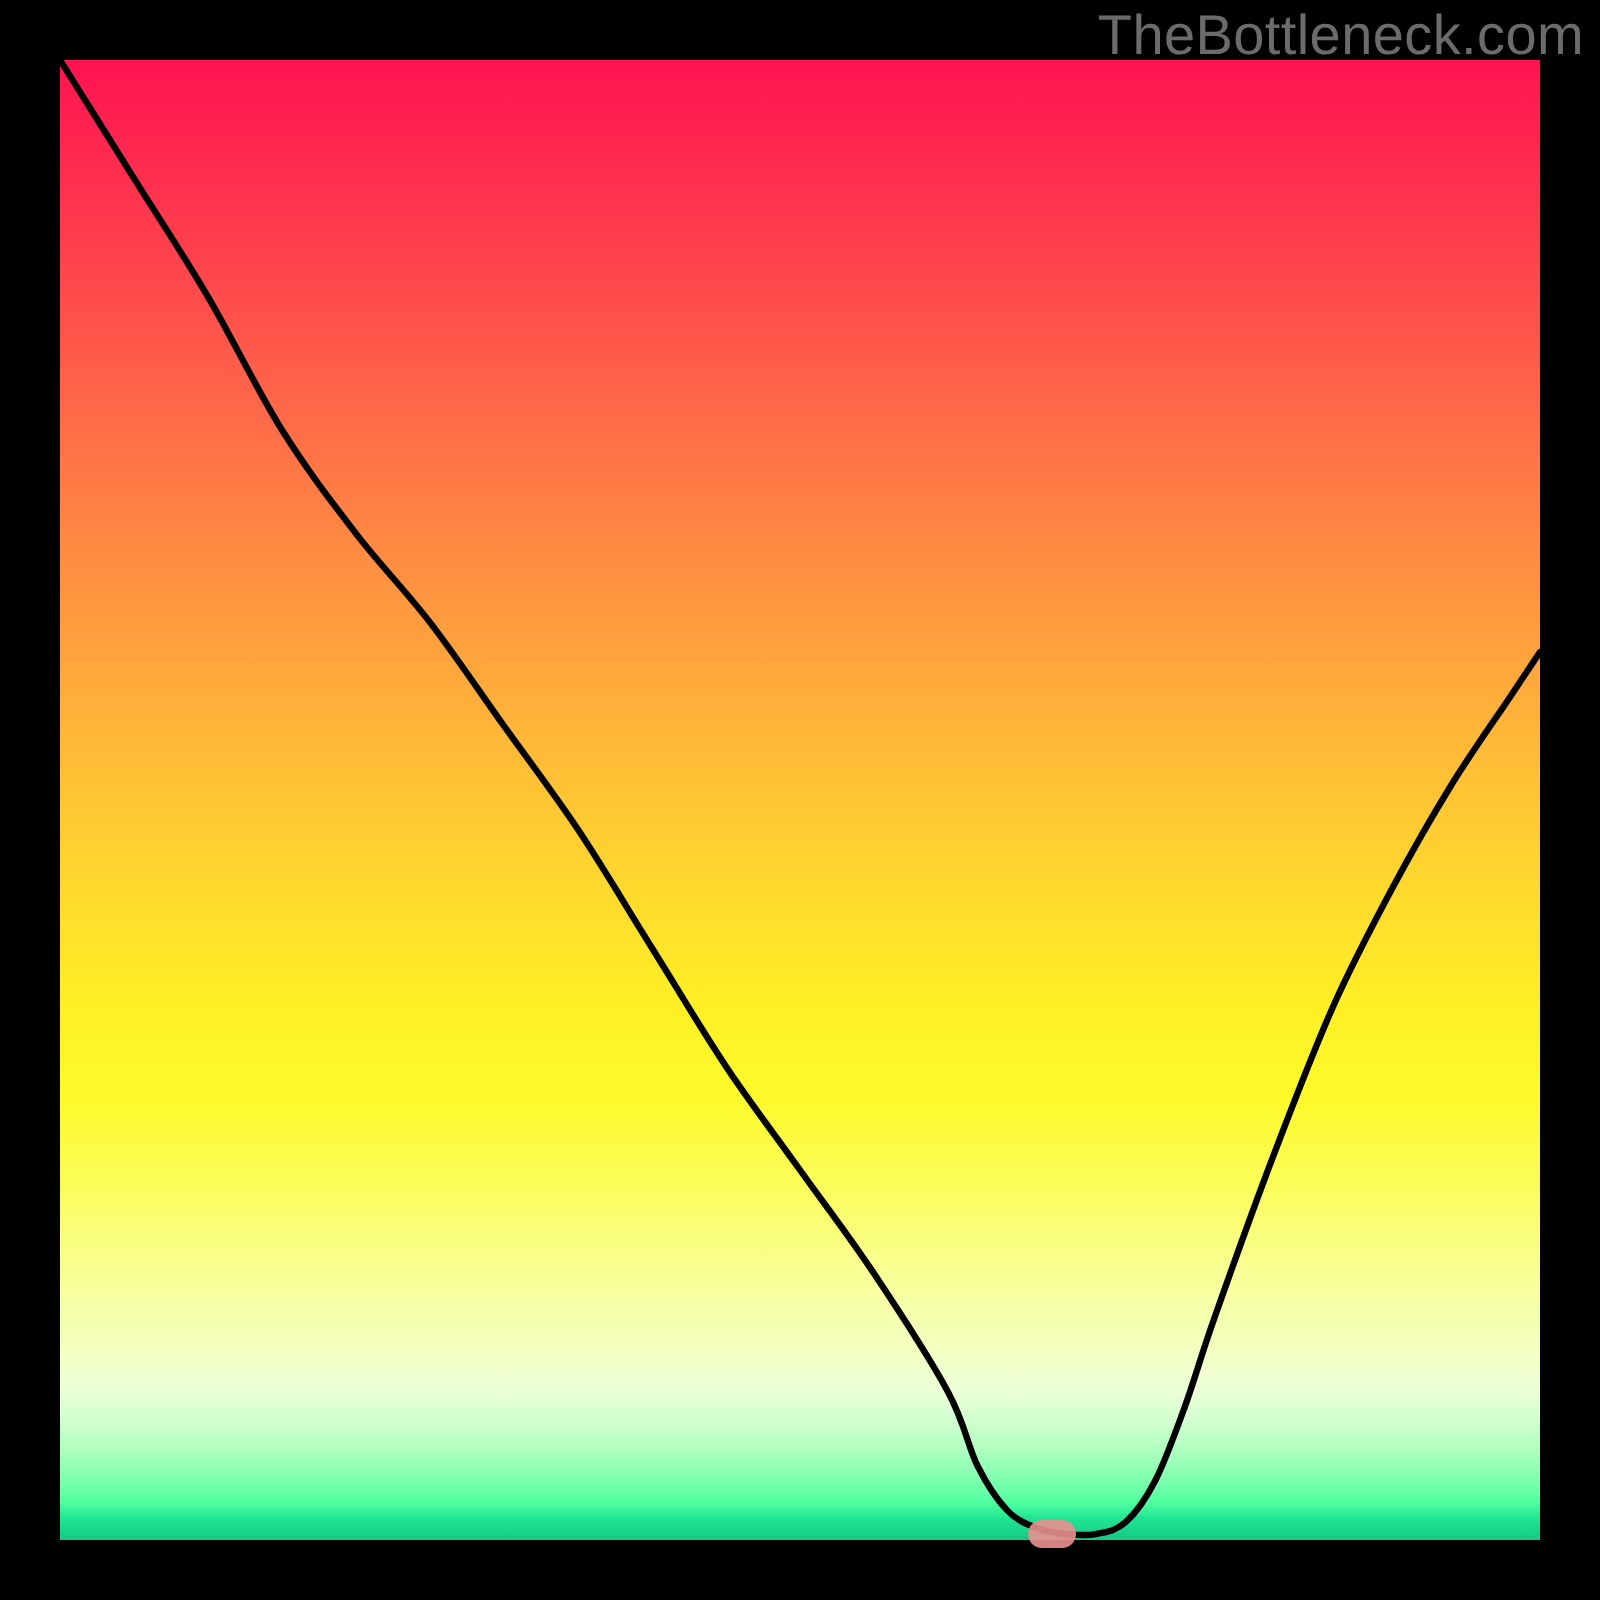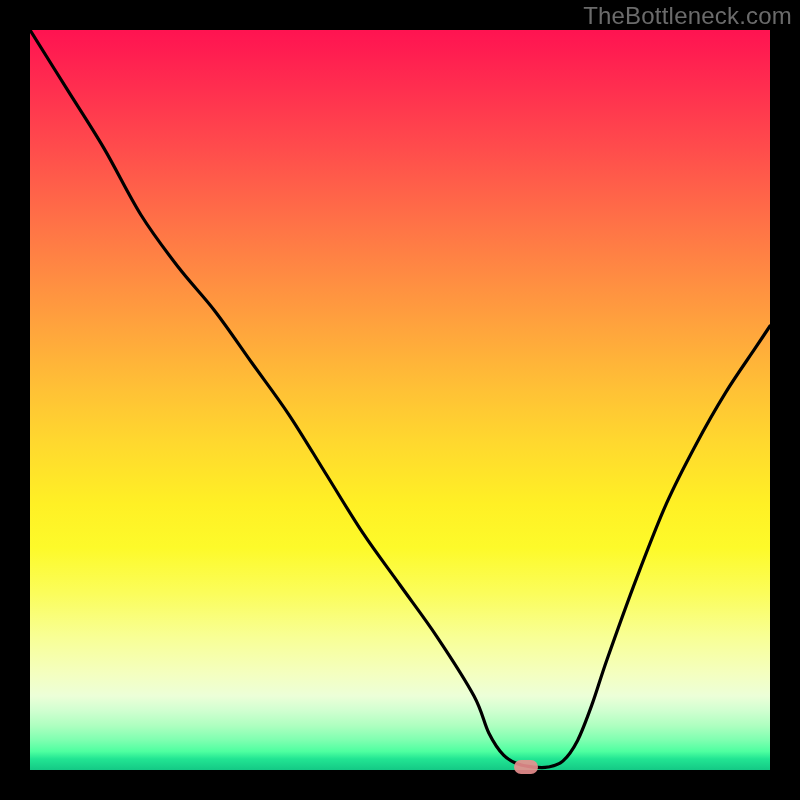--- a/index.html
+++ b/index.html
@@ -3,21 +3,21 @@
 <meta charset="utf-8">
 <style>
   * { margin: 0; padding: 0; box-sizing: border-box; }
   html, body { width: 800px; height: 800px; overflow: hidden; background: #000; }
   .wrap { position: relative; width: 800px; height: 800px; }
   .watermark {
     position: absolute;
     top: 2px;
     right: 8px;
     font-family: Arial, Helvetica, sans-serif;
-    font-size: 24px;
+    font-size: 28px;
     font-weight: 400;
     color: #6b6b6b;
     letter-spacing: 0.2px;
     z-index: 10;
   }
   .plot {
     position: absolute;
     left: 30px;
     top: 30px;
     width: 740px;

